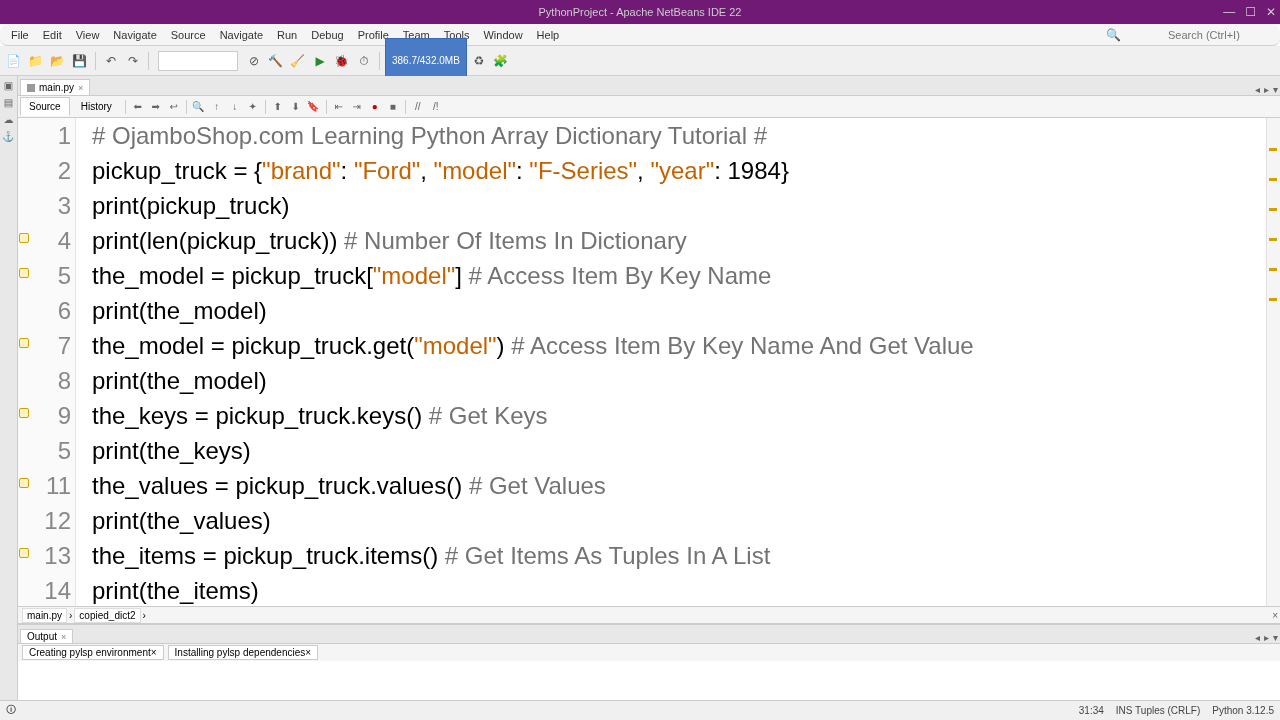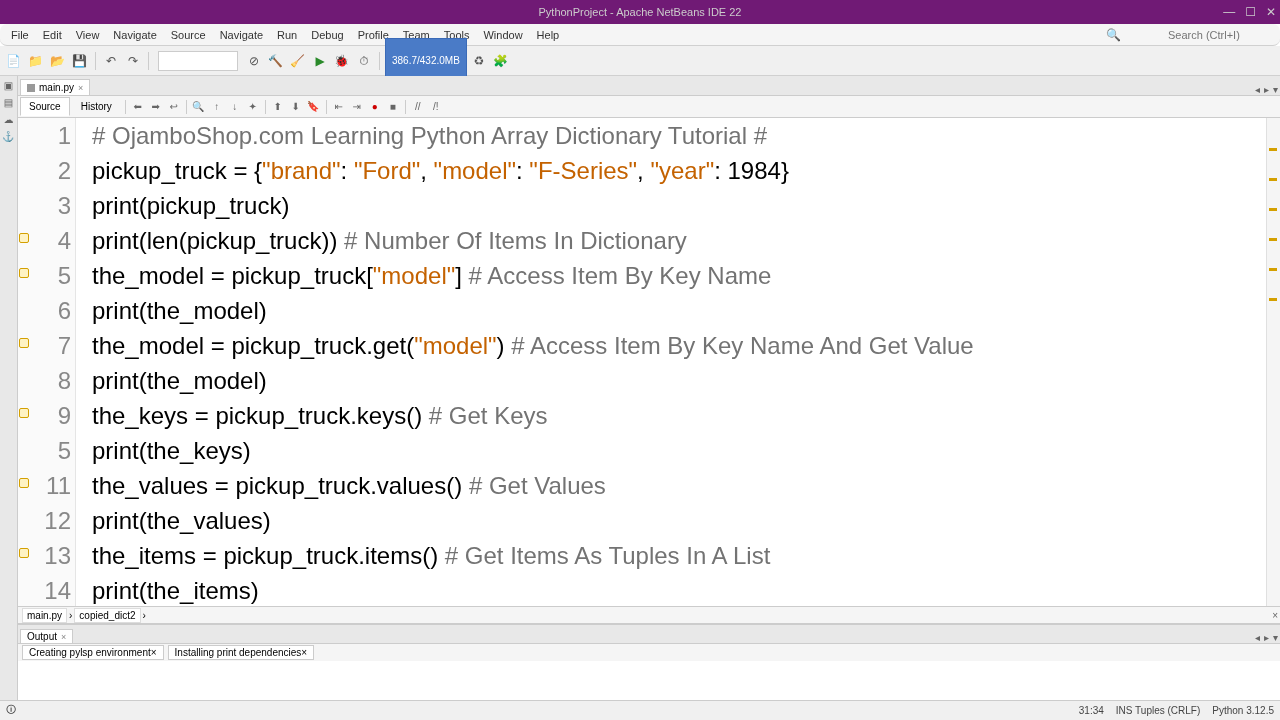--- a/index.html
+++ b/index.html
@@ -218,21 +218,21 @@
           <span>▸</span>
           <span>▾</span>
         </div>
       </div>
       <div class="output-subtabs">
         <div class="output-subtab">
           <span>Creating pylsp environment</span>
           <span class="close">×</span>
         </div>
         <div class="output-subtab">
-          <span>Installing print dependencies</span>
+          <span>Installing pylsp dependencies</span>
           <span class="close">×</span>
         </div>
       </div>
       <div class="output-body"></div>
     </div>
   </div>
 </div>
 
 <div class="statusbar">
   <span class="status-item">🛈</span>

